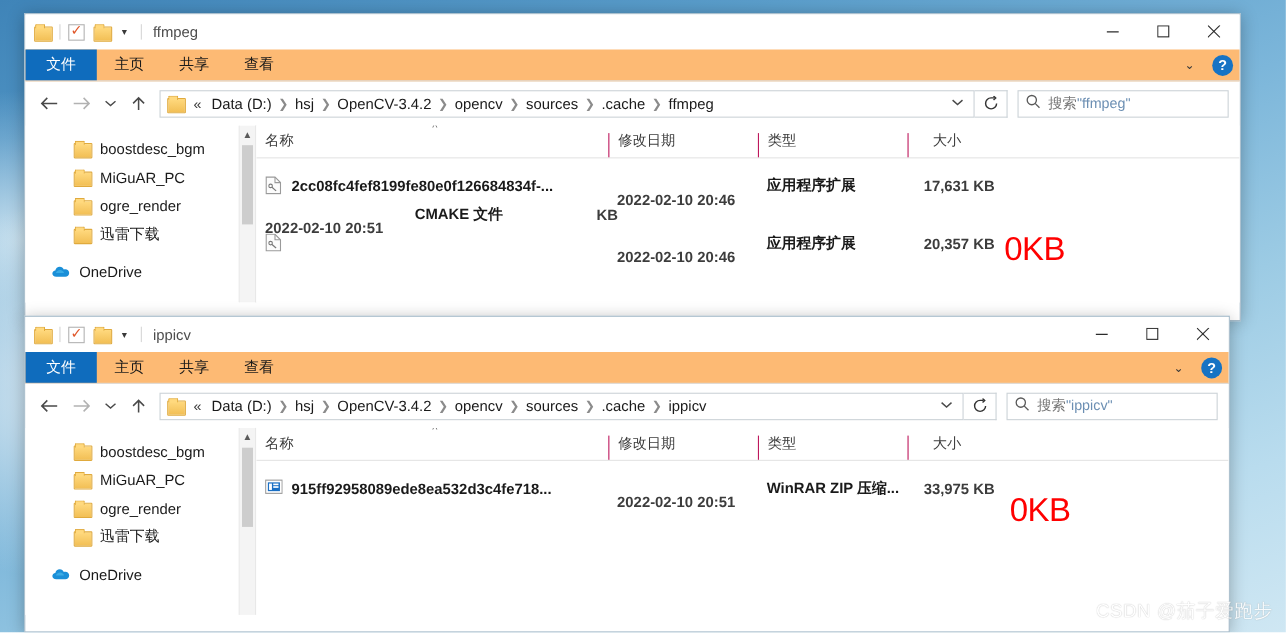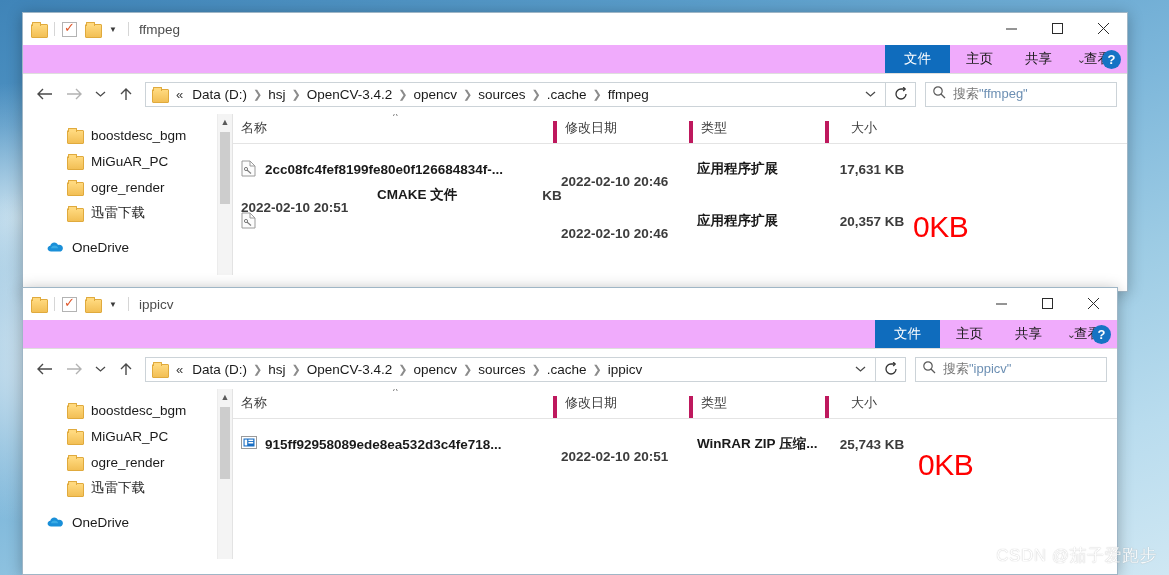--- a/index.html
+++ b/index.html
@@ -80,23 +80,22 @@
   }
   .wcbtn {
     width: 46px; height: 32px; display: flex; align-items: center;
     justify-content: center; color: #2b2b2b;
   }
   .wcbtn svg { display: block; }
 
   
   .ribbon {
     height: 29px; display: flex; align-items: stretch;
-    border-bottom: 1px solid #dededd; background: #f0abfc;
+    border-bottom: 1px solid #dededd; background: #fdba74;
     position: relative;
-    justify-content: flex-end;
   }
   .rtab {
     padding: 0 16px; display: flex; align-items: center;
     font-size: 13.5px; color: #1a1a1a; white-space: nowrap;
   }
   .rtab.file {
     background: #0f6cbd; color: #ffffff;
     padding: 0 19px;
   }
   .ribbon-right {
@@ -176,21 +175,21 @@
   .onedrive-ico svg { display: block; }
 
   
   .filelist { flex: 1; position: relative; background: #fff; overflow: hidden; }
   .colhead {
     display: flex; height: 30px; align-items: flex-end;
     border-bottom: 1px solid #e4e4e4; position: relative;
   }
   .col {
     font-size: 13px; color: #3c3c3c; padding: 0 0 6px 8px;
-    border-left: 4px solid #be185d; height: 22px; display: flex;
+    border-left: 1px solid #be185d; height: 22px; display: flex;
     align-items: flex-end; position: relative;
   }
   .col:first-child { border-left: none; }
   .col.name { width: 320px; }
   .col.date { width: 136px; }
   .col.type { width: 136px; }
   .col.size { width: 104px; padding-left: 22px; }
   .sort-caret {
     position: absolute; top: -10px; left: 50%; font-size: 10px; color: #6a6a6a;
   }
@@ -596,21 +595,21 @@
                   <rect x="2.5" y="3.5" width="11" height="8" fill="#1a6fc4"></rect>
                   <rect x="3.6" y="4.6" width="2.6" height="5.8" fill="#ffffff"></rect>
                   <rect x="7.4" y="4.6" width="4.8" height="1.5" fill="#ffffff"></rect>
                   <rect x="7.4" y="7" width="4.8" height="1.5" fill="#ffffff"></rect>
                 </svg>
             </span>
             <span>915ff92958089ede8ea532d3c4fe718...</span>
           </div>
           <div class="cell date">2022-02-10 20:51</div>
           <div class="cell type">WinRAR ZIP 压缩...</div>
-          <div class="cell size">25,743 KB</div>
+          <div class="cell size">33,975 KB</div>
         </div>
       </div>
     </div>
 
     <div class="redmark" style="left:895px; top:162px; font-size:30px;">0KB</div>
   </div>
 
   <div class="watermark">CSDN @茄子爱跑步</div>
 </div>
 

